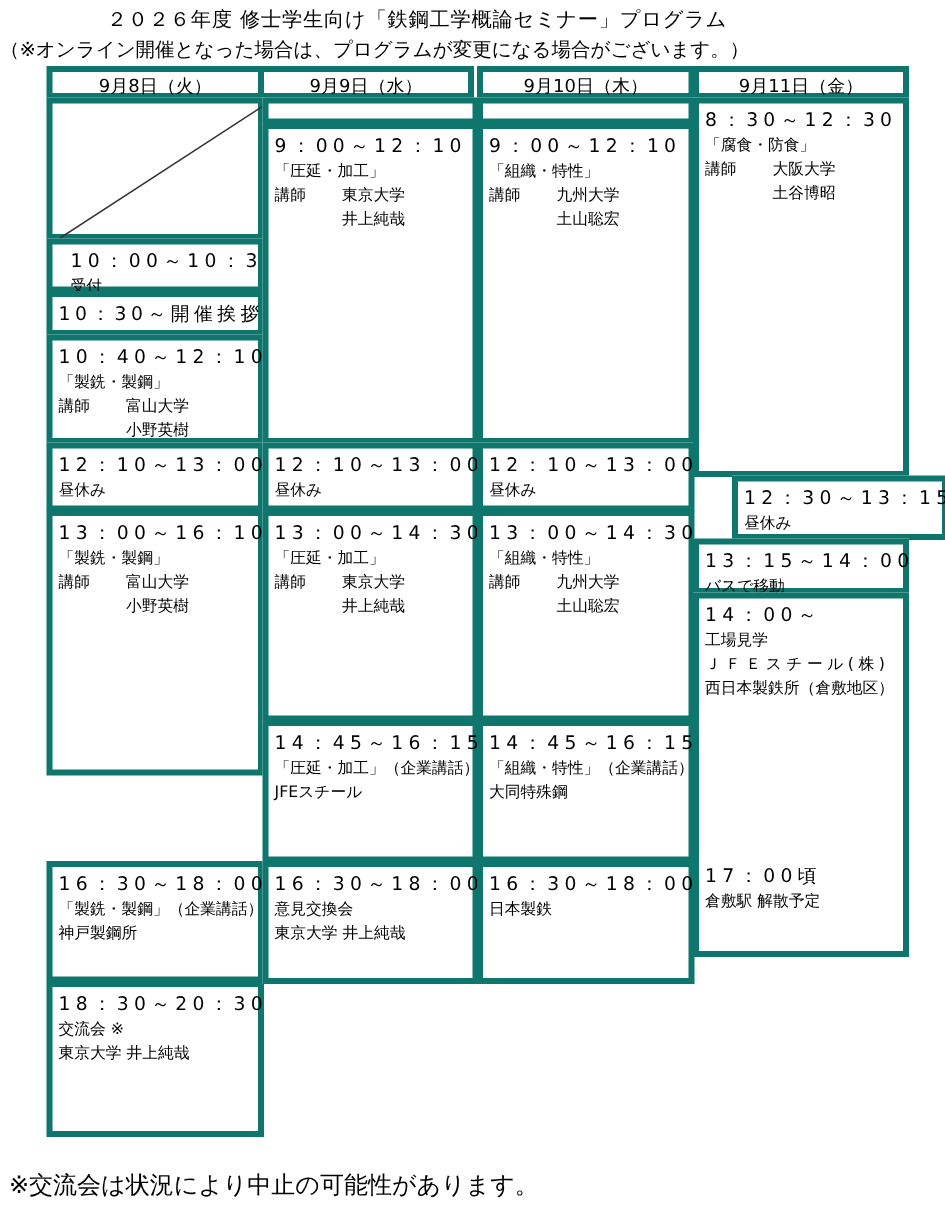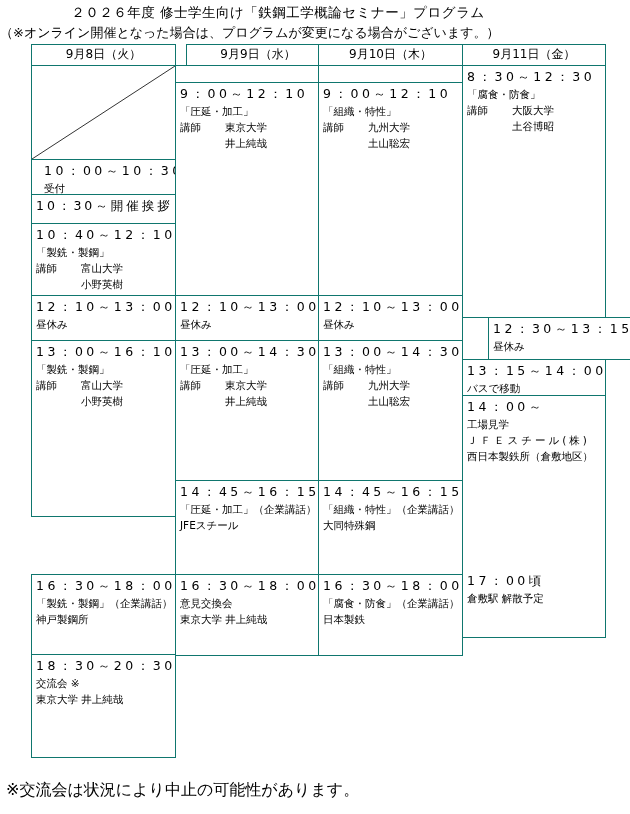--- a/index.html
+++ b/index.html
@@ -1,37 +1,37 @@
 <!DOCTYPE html>
 <html><head>
 <meta charset="utf-8">
 <style>
   html, body { margin:0; padding:0; background:#ffffff; }
   body { width:630px; height:814px; position:relative; overflow:hidden;
          font-family:"DejaVu Sans", sans-serif; color:#000; font-size:11px; }
   .title { position:absolute; left:0; width:556px; top:4px; text-align:center; font-size:13.5px; letter-spacing:0.5px; }
   .subtitle { position:absolute; left:0; width:630px; top:24px; text-align:left; font-size:13px; }
-  .cell { position:absolute; border:1px solid #0f766e; box-sizing:border-box; background:#fff; }
+  .cell { position:absolute; border:4px solid #0f766e; box-sizing:border-box; background:#fff; }
   .hdr { text-align:center; font-size:12px; line-height:19px; }
   .slot { padding:2px 0 0 4px; line-height:16px; }
   .time { font-size:12.5px; letter-spacing:3.5px; line-height:18px; white-space:nowrap; }
   .ln { font-size:10.5px; white-space:nowrap; line-height:16px; }
   .indent { padding-left:45px; }
   .lecturer-label { display:inline-block; width:45px; }
   .diag { position:absolute; left:0; top:0; }
   .note { position:absolute; left:6px; top:780px; font-size:16px; }
 </style>
 </head>
 <body>
 
 <div class="title">２０２６年度 修士学生向け「鉄鋼工学概論セミナー」プログラム</div>
 <div class="subtitle">（※オンライン開催となった場合は、プログラムが変更になる場合がございます。）</div>
 
 <div class="cell hdr" style="left:31px;top:44px;width:145px;height:22px;"><span>9月8日（火）</span></div>
-<div class="cell hdr" style="left:186px;top:44px;width:144px;height:22px;"><span>9月9日（水）</span></div>
+<div class="cell hdr" style="left:172px;top:44px;width:144px;height:22px;"><span>9月9日（水）</span></div>
 <div class="cell hdr" style="left:318px;top:44px;width:145px;height:22px;"><span>9月10日（木）</span></div>
 <div class="cell hdr" style="left:462px;top:44px;width:144px;height:22px;"><span>9月11日（金）</span></div>
 
 <div class="cell" style="left:31px;top:65px;width:145px;height:95px;">
   <svg class="diag" width="143" height="93">
       <line x1="0" y1="93" x2="143" y2="0" stroke="#333" stroke-width="1"></line>
     </svg>
 </div>
 <div class="cell slot" style="left:31px;top:159px;width:145px;height:36px;padding-left:12px;">
   <div class="time">10：00～10：30</div>
@@ -112,21 +112,20 @@
   <div class="ln"><span class="lecturer-label">講師</span><span>九州大学</span></div>
   <div class="ln indent">土山聡宏</div>
 </div>
 <div class="cell slot" style="left:318px;top:480px;width:145px;height:95px;">
   <div class="time">14：45～16：15</div>
   <div class="ln">「組織・特性」（企業講話）</div>
   <div class="ln">大同特殊鋼</div>
 </div>
 <div class="cell slot" style="left:318px;top:574px;width:145px;height:82px;">
   <div class="time">16：30～18：00</div>
-  <div class="ln">「腐食・防食」（企業講話）</div>
   <div class="ln">日本製鉄</div>
 </div>
 
 <div class="cell slot" style="left:462px;top:65px;width:144px;height:253px;">
   <div class="time">8：30～12：30</div>
   <div class="ln">「腐食・防食」</div>
   <div class="ln"><span class="lecturer-label">講師</span><span>大阪大学</span></div>
   <div class="ln indent">土谷博昭</div>
 </div>
 <div class="cell slot" style="left:488px;top:317px;width:144px;height:43px;">

